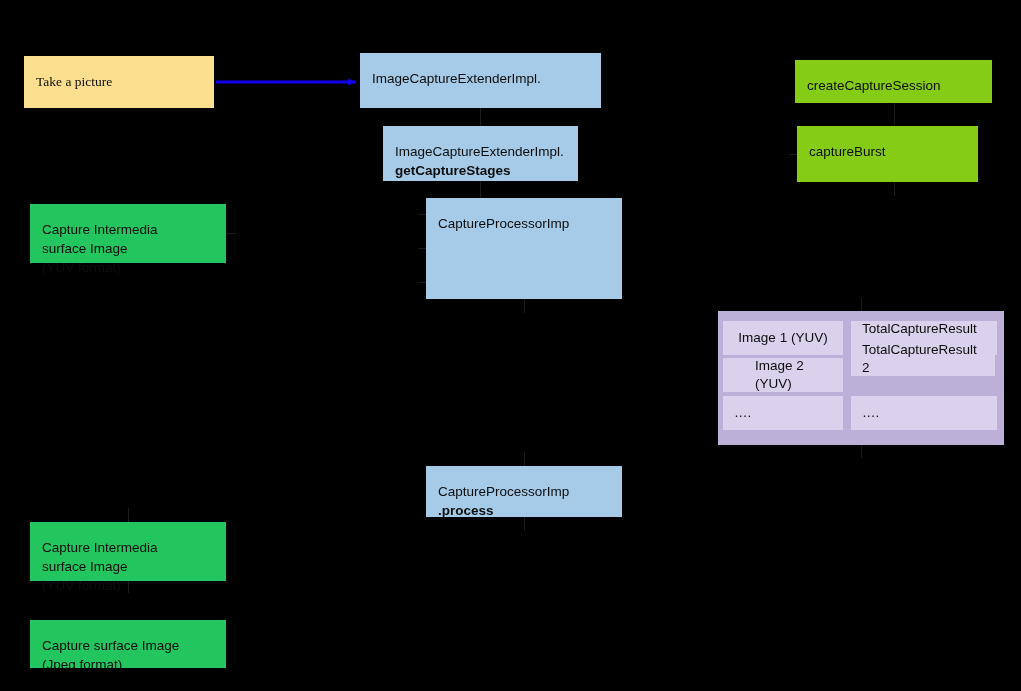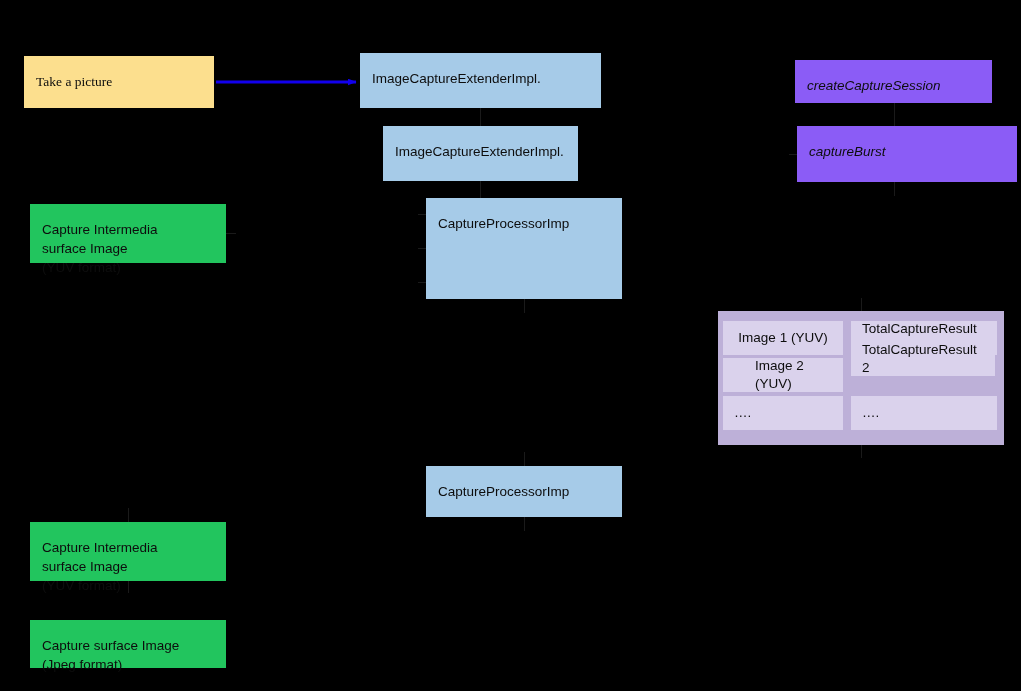--- a/index.html
+++ b/index.html
@@ -30,21 +30,21 @@
   }
   .node .ln {
     display: block;
   }
   .node .ln.bold {
     font-weight: bold;
   }
   .n-yellow-strong { background: #FCDF8E; }
   .n-yellow-soft   { background: #22c55e; }
   .n-blue          { background: #A6CBE8; }
-  .n-green         { background: #8b5cf6; font-style: italic; }
+  .n-green         { background: #84cc16; }
 
   .group-purple {
     position: absolute;
     box-sizing: border-box;
     background: #BDB0D8;
   }
   .cell-purple {
     position: absolute;
     box-sizing: border-box;
     background: #DAD2EC;
@@ -93,25 +93,25 @@
       <div class="connector conn-v" style="left: 894px; top: 114px; height: 12px;"></div>
       <div class="connector conn-h" style="left: 789px; top: 154px; width: 8px;"></div>
       <div class="connector conn-v" style="left: 894px; top: 182px; height: 14px;"></div>
       <div class="connector conn-v" style="left: 861px; top: 298px; height: 13px;"></div>
       <div class="connector conn-v" style="left: 861px; top: 445px; height: 13px;"></div>
     </div>
 
   <div id="nodes-layer">
       <div class="node n-yellow-strong" style="left: 24px; top: 56px; width: 190px; height: 52px; font-family: Liberation Serif, serif;"><span class="ln">Take a picture</span></div>
       <div class="node n-blue" style="left: 360px; top: 53px; width: 241px; height: 55px;"><span class="ln">ImageCaptureExtenderImpl.</span></div>
-      <div class="node n-blue" style="left: 383px; top: 126px; width: 195px; height: 55px;"><span class="ln">ImageCaptureExtenderImpl.</span></div>
+      <div class="node n-blue" style="left: 383px; top: 126px; width: 195px; height: 55px;"><span class="ln">ImageCaptureExtenderImpl.</span><span class="ln bold">getCaptureStages</span></div>
       <div class="node n-blue" style="left: 426px; top: 198px; width: 196px; height: 101px;"><span class="ln">CaptureProcessorImp</span></div>
-      <div class="node n-blue" style="left: 426px; top: 466px; width: 196px; height: 51px;"><span class="ln">CaptureProcessorImp</span></div>
+      <div class="node n-blue" style="left: 426px; top: 466px; width: 196px; height: 51px;"><span class="ln">CaptureProcessorImp</span><span class="ln bold">.process</span></div>
       <div class="node n-green" style="left: 795px; top: 60px; width: 197px; height: 43px;"><span class="ln">createCaptureSession</span></div>
-      <div class="node n-green" style="left: 797px; top: 126px; width: 220px; height: 56px;"><span class="ln">captureBurst</span></div>
+      <div class="node n-green" style="left: 797px; top: 126px; width: 181px; height: 56px;"><span class="ln">captureBurst</span></div>
       <div class="node n-yellow-soft" style="left: 30px; top: 204px; width: 196px; height: 59px;"><span class="ln">Capture Intermedia</span><span class="ln">surface Image</span><span class="ln">(YUV format)</span></div>
       <div class="node n-yellow-soft" style="left: 30px; top: 522px; width: 196px; height: 59px;"><span class="ln">Capture Intermedia</span><span class="ln">surface Image</span><span class="ln">(YUV format)</span></div>
       <div class="node n-yellow-soft" style="left: 30px; top: 620px; width: 196px; height: 48px;"><span class="ln">Capture surface Image</span><span class="ln">(Jpeg format)</span></div>
     </div>
 
   <div id="group-layer">
       <div class="group-purple" style="left: 718px; top: 311px; width: 286px; height: 134px;"></div>
       <div class="cell-purple" style="left: 723px; top: 321px; width: 120px; height: 34px; justify-content: center;">
         <span>Image 1 (YUV)</span>
       </div>

